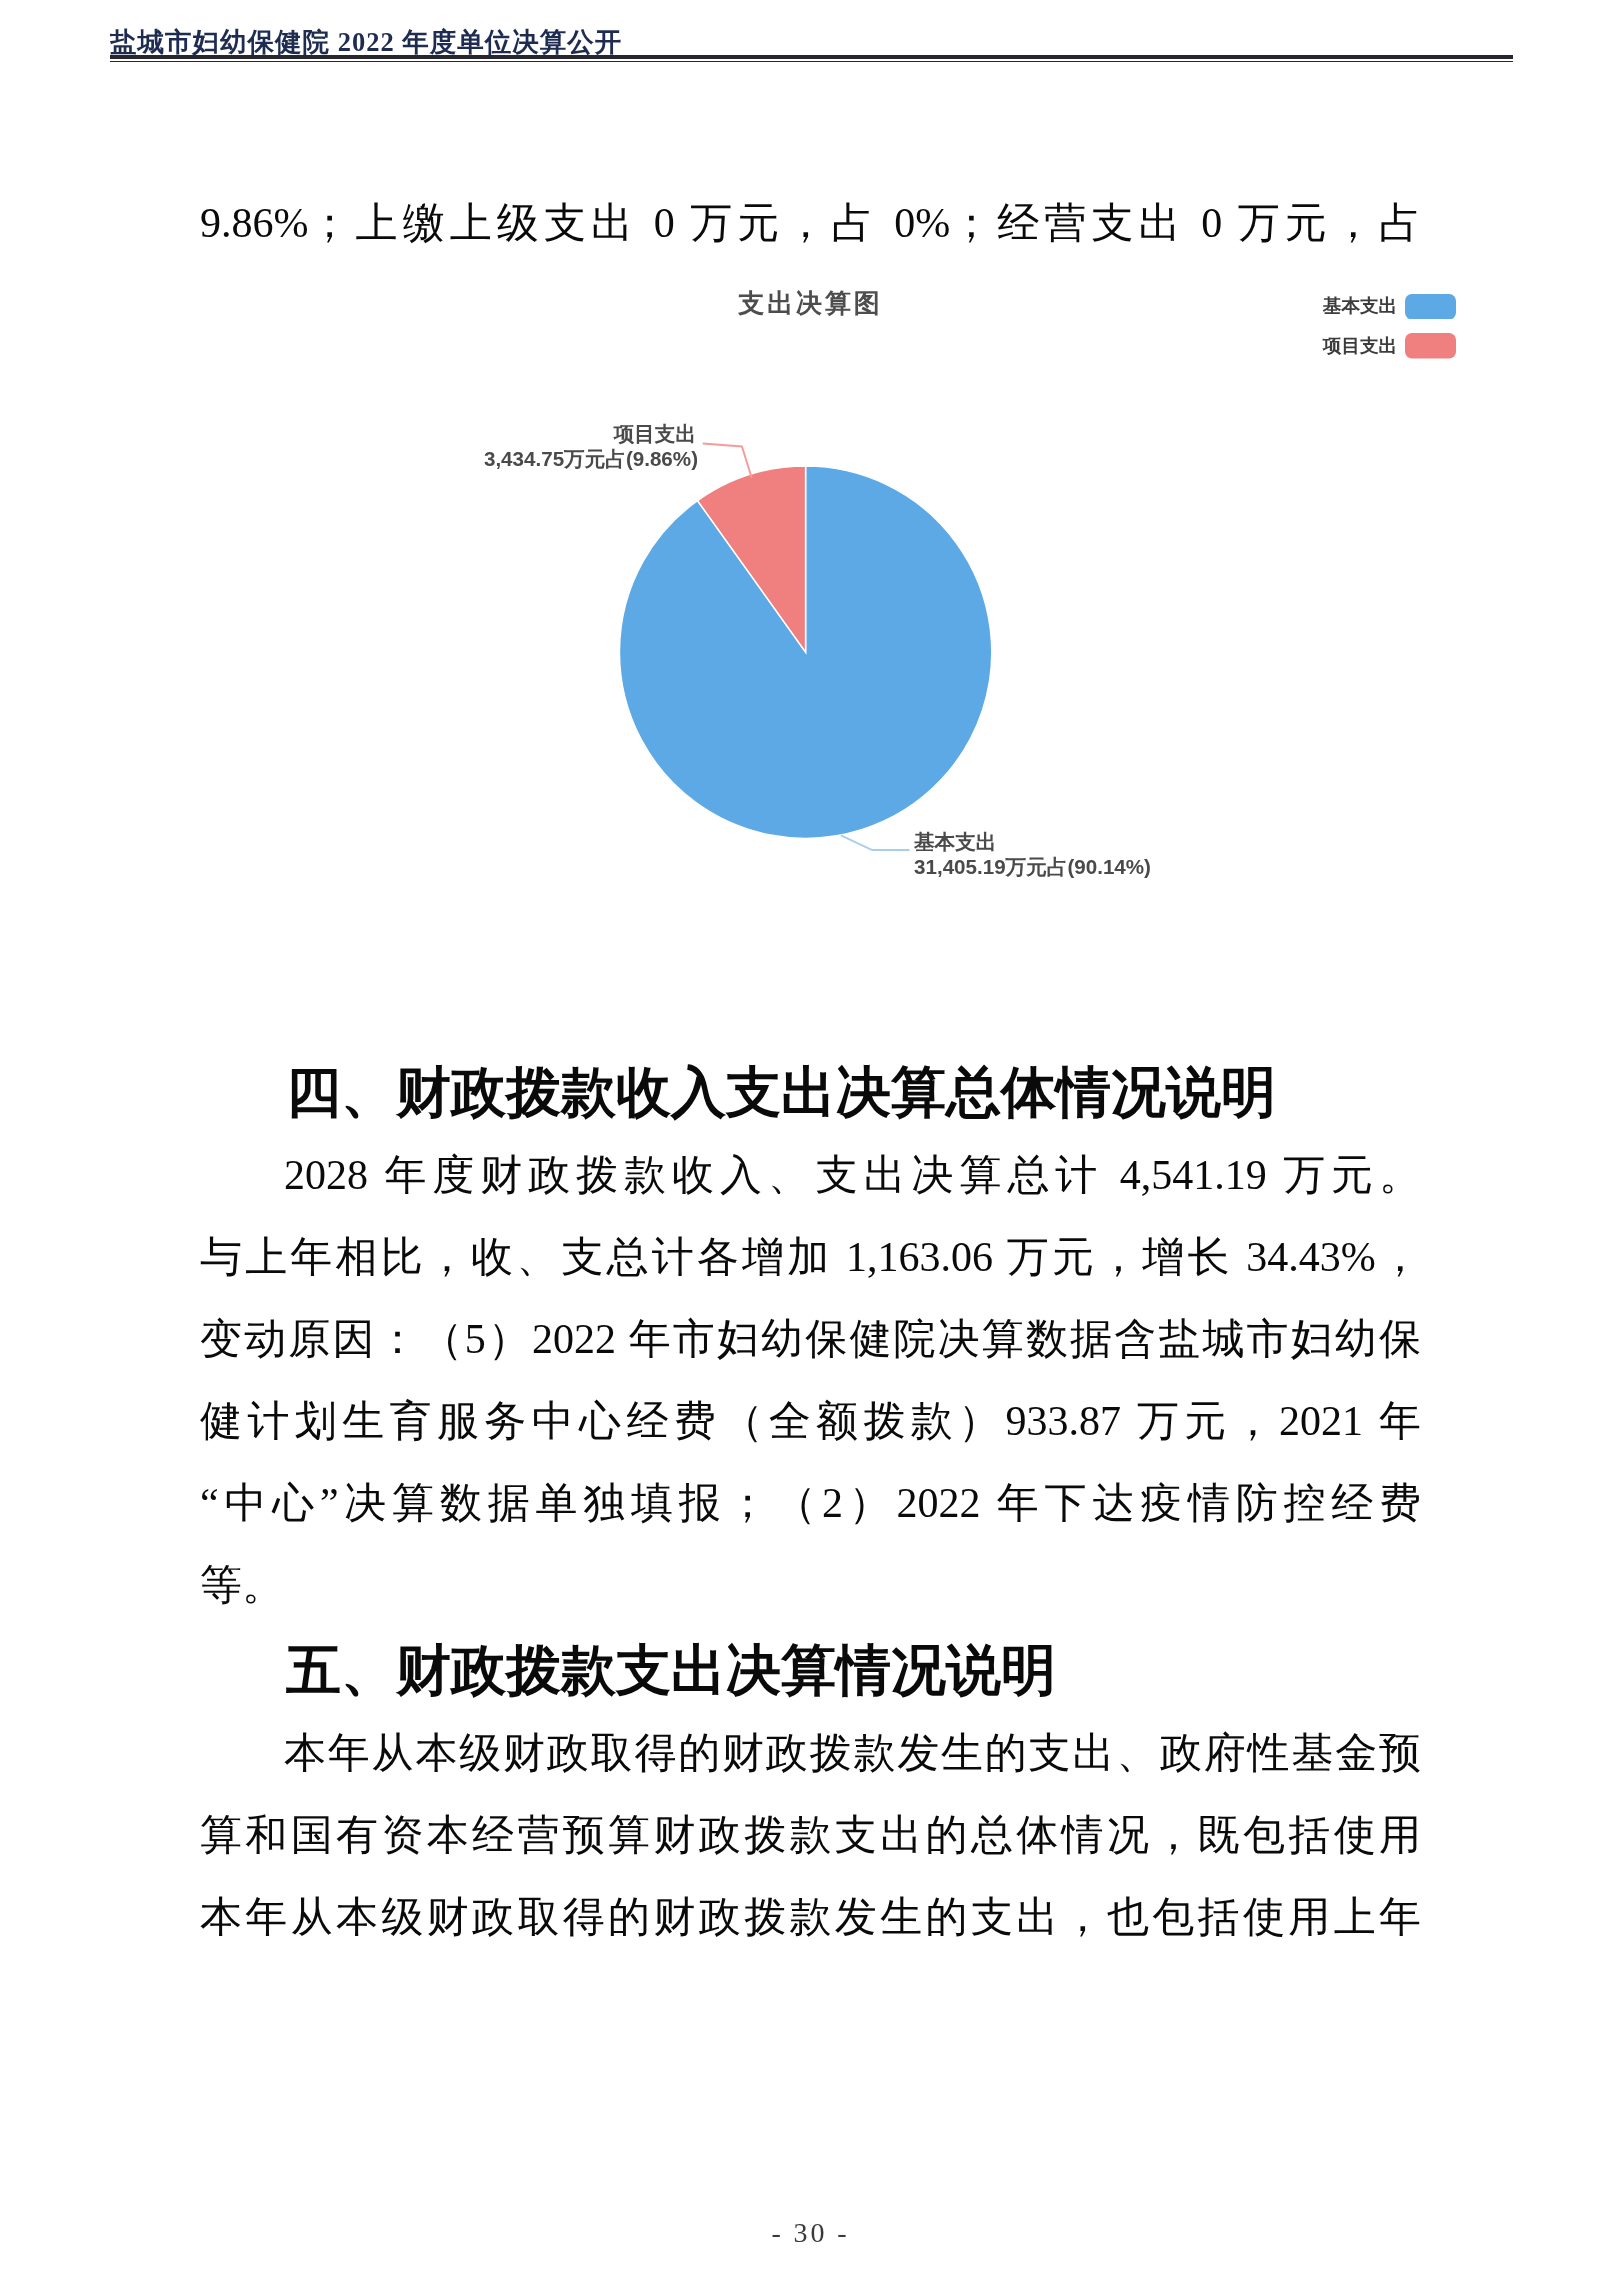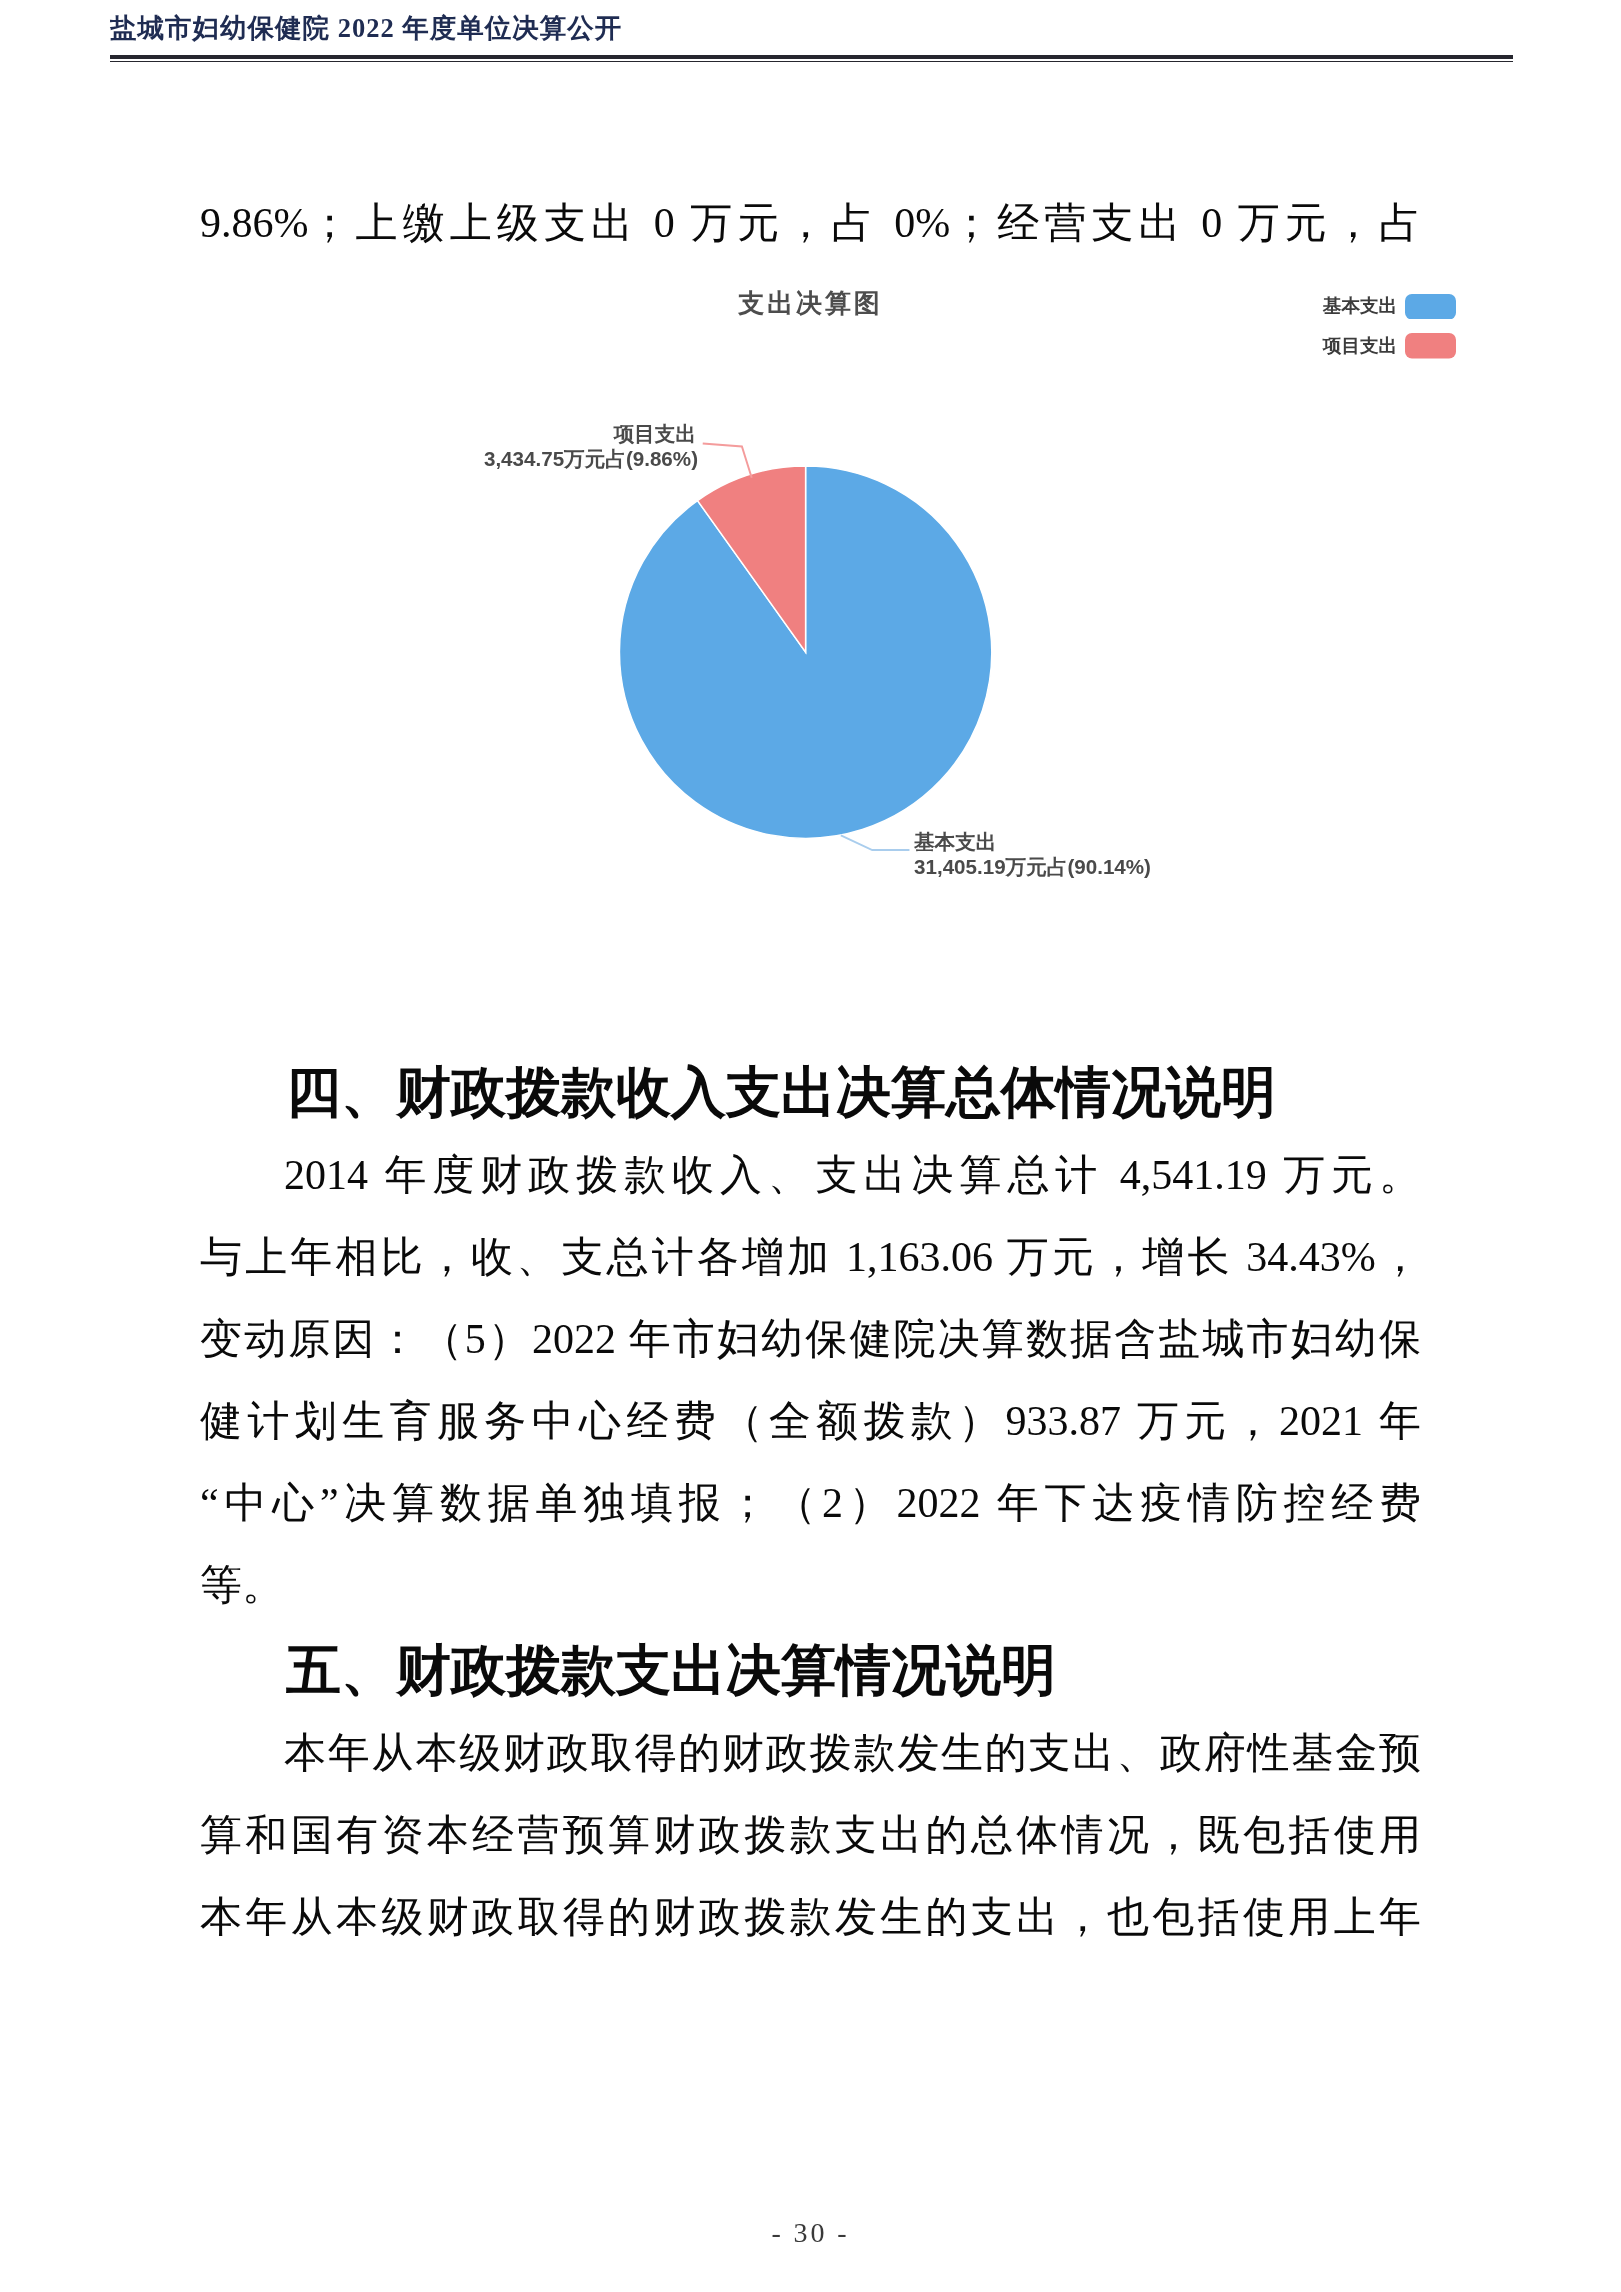--- a/index.html
+++ b/index.html
@@ -4,21 +4,21 @@
 <style>
   * { margin:0; padding:0; box-sizing:border-box; }
   html,body { background:#ffffff; }
   .page {
     position:relative; width:1621px; height:2293px; background:#ffffff;
     overflow:hidden; color:#0a0a0a;
     font-family:"Liberation Serif","DejaVu Serif",serif;
   }
   
   .header-title {
-    position:absolute; top:10px; left:110px;
+    position:absolute; top:24px; left:110px;
     font-size:26.5px; font-weight:bold; color:#1f2c52; letter-spacing:1px;
     white-space:nowrap;
     text-align:right;
   }
   .header-rule { position:absolute; top:55px; left:110px; right:108px; }
   .rule-thick { height:3.9px; background:#26262e; }
   .rule-thin  { height:1px; background:#26262e; margin-top:2px; }
   
   .content { position:absolute; left:200px; width:1221px; top:182px; font-size:42px; }
   .line  { line-height:82px; height:82px; white-space:nowrap; }
@@ -105,21 +105,21 @@
         <div>3,434.75万元占(9.86%)</div>
       </div>
       <div class="pie-label basic">
         <div>基本支出</div>
         <div>31,405.19万元占(90.14%)</div>
       </div>
     </figure>
 
     <h2 class="sec-heading">四、财政拨款收入支出决算总体情况说明</h2>
     <div class="para para-s4">
-      <div class="line j ind">2014 年度财政拨款收入、支出决算总计 4,541.19 万元。</div>
+      <div class="line j ind">2028 年度财政拨款收入、支出决算总计 4,541.19 万元。</div>
       <div class="line j">与上年相比，收、支总计各增加 1,163.06 万元，增长 34.43%，</div>
       <div class="line j">变动原因：（5）2022 年市妇幼保健院决算数据含盐城市妇幼保</div>
       <div class="line j">健计划生育服务中心经费（全额拨款）933.87 万元，2021 年</div>
       <div class="line j">“中心”决算数据单独填报；（2）2022 年下达疫情防控经费</div>
       <div class="line">等。</div>
     </div>
 
     <h2 class="sec-heading">五、财政拨款支出决算情况说明</h2>
     <div class="para">
       <div class="line j ind">本年从本级财政取得的财政拨款发生的支出、政府性基金预</div>

